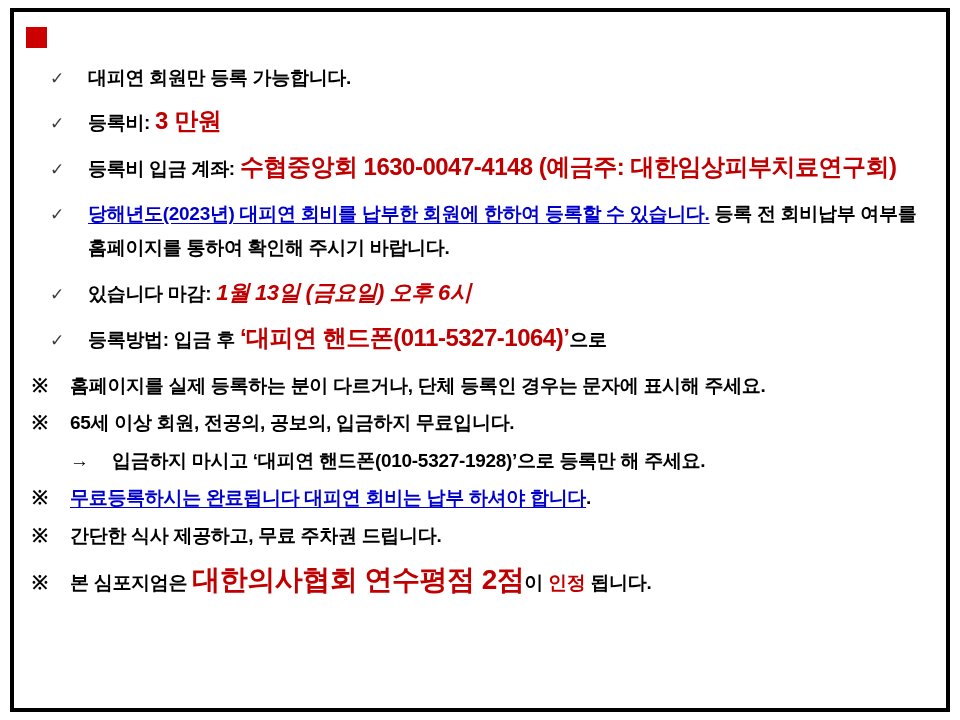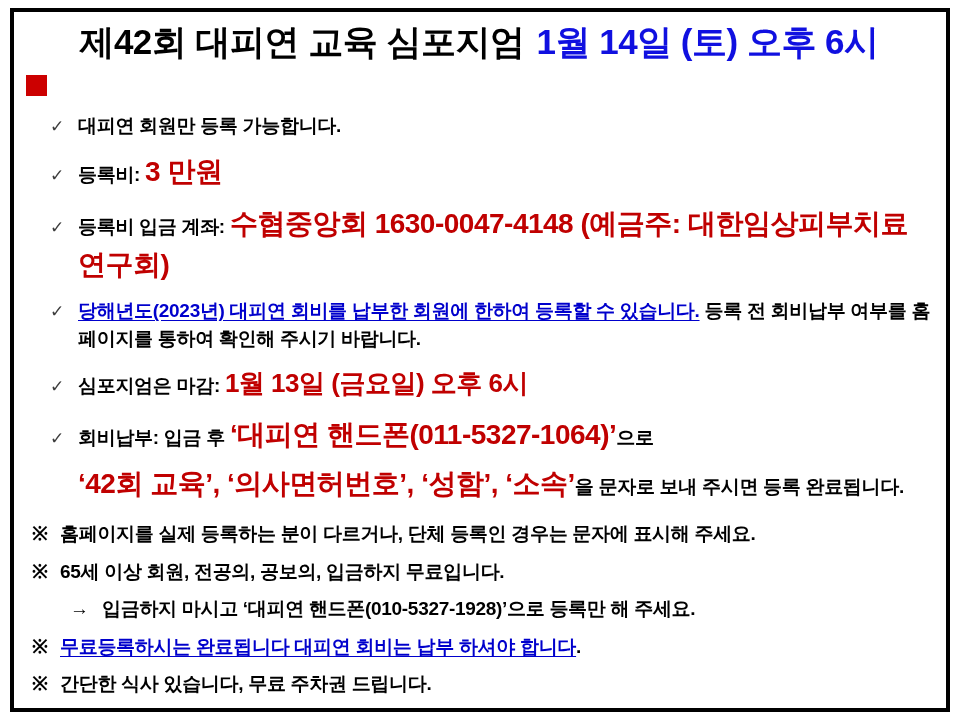--- a/index.html
+++ b/index.html
@@ -52,49 +52,46 @@
     text-shadow: 2px 2px 1px #b8b8b8;
   }
   .row { display: flex; align-items: baseline; font-size: 19px; color: #000; }
   .check-row { padding-left: 26px; margin-top: 12px; }
   .check-row .marker {
     flex: 0 0 28px;
     font-size: 17px;
     color: var(--check-gray);
     font-weight: normal;
   }
-  .content { flex: 1 1 auto; line-height: 1.45; letter-spacing: -0.3px; }
-  .content.tall { line-height: 28px; }
+  .content { flex: 1 1 auto; line-height: 1.45; letter-spacing: -0.3px; margin-left: 10px; }
+  .content.tall { line-height: 34px; }
   .cont-row { padding-left: 54px; margin-top: 8px; }
   .notes { margin-top: 16px; }
   .note-row { padding-left: 8px; margin-top: 10px; }
   .note-row .marker { flex: 0 0 28px; color: #000; font-size: 19px; }
   .arrow-row { padding-left: 46px; margin-top: 10px; }
   .arrow-row .marker { flex: 0 0 32px; color: #000; font-size: 19px; }
   .paren-row { padding-left: 78px; margin-top: 8px; }
   .s-black { color: #000; }
-  .s-red-md { color: var(--red); font-size: 28px; letter-spacing: -0.5px; text-align: right; }
-  .s-red-lg { color: var(--red); font-size: 26px; letter-spacing: -0.5px; }
+  .s-red-md { color: var(--red); font-size: 24px; letter-spacing: -0.5px; text-align: right; }
+  .s-red-lg { color: var(--red); font-size: 22px; letter-spacing: -0.5px; font-style: italic; }
   .s-red-xl { color: var(--red); font-size: 28px; letter-spacing: -0.5px; }
   .s-red-sm { color: var(--red); }
   .s-blue-u {
     color: var(--link-blue);
     text-decoration: underline;
     text-underline-offset: 3px;
   }
 </style>
 </head>
 <body>
 
 <div class="slide">
   <div class="frame">
 
-    <h1 class="title">
-      <span class="title-main">제42회 대피연 교육 심포지엄</span><span class="title-date">1월 14일 (토) 오후 6시</span>
-    </h1>
 
     <div class="section-heading">
       <span class="red-square"></span>
     </div>
 
     <div class="row check-row">
       <span class="marker">✓</span>
       <div class="content">
         <span class="s-black">대피연 회원만 등록 가능합니다.</span>
       </div>
@@ -117,36 +114,31 @@
     <div class="row check-row">
       <span class="marker">✓</span>
       <div class="content tall">
         <span class="s-blue-u">당해년도(2023년) 대피연 회비를 납부한 회원에 한하여 등록할 수 있습니다.</span><span class="s-black"> 등록 전 회비납부 여부를 홈페이지를 통하여 확인해 주시기 바랍니다.</span>
       </div>
     </div>
 
     <div class="row check-row">
       <span class="marker">✓</span>
       <div class="content">
-        <span class="s-black">심포지엄은 마감: </span><span class="s-red-lg">1월 13일 (금요일) 오후 6시</span>
+        <span class="s-black">있습니다 마감: </span><span class="s-red-lg">1월 13일 (금요일) 오후 6시</span>
       </div>
     </div>
 
     <div class="row check-row">
       <span class="marker">✓</span>
       <div class="content">
-        <span class="s-black">회비납부: 입금 후 </span><span class="s-red-md">‘대피연 핸드폰(011-5327-1064)’</span><span class="s-black">으로</span>
+        <span class="s-black">등록방법: 입금 후 </span><span class="s-red-md">‘대피연 핸드폰(011-5327-1064)’</span><span class="s-black">으로</span>
       </div>
     </div>
 
-    <div class="row cont-row">
-      <div class="content">
-        <span class="s-red-md">‘42회 교육’, ‘의사면허번호’, ‘성함’, ‘소속’</span><span class="s-black">을 문자로 보내 주시면 등록 완료됩니다.</span>
-      </div>
-    </div>
 
     <div class="notes">
 
       <div class="row note-row">
         <span class="marker">※</span>
         <div class="content">
           <span class="s-black">홈페이지를 실제 등록하는 분이 다르거나, 단체 등록인 경우는 문자에 표시해 주세요.</span>
         </div>
       </div>
 
@@ -168,21 +160,21 @@
       <div class="row note-row">
         <span class="marker">※</span>
         <div class="content">
           <span class="s-blue-u">무료등록하시는 완료됩니다 대피연 회비는 납부 하셔야 합니다</span><span class="s-black">.</span>
         </div>
       </div>
 
       <div class="row note-row">
         <span class="marker">※</span>
         <div class="content">
-          <span class="s-black">간단한 식사 있습니다, 무료 주차권 드립니다.</span>
+          <span class="s-black">간단한 식사 제공하고, 무료 주차권 드립니다.</span>
         </div>
       </div>
 
       <div class="row note-row">
         <span class="marker">※</span>
         <div class="content">
           <span class="s-black">본 심포지엄은 </span><span class="s-red-xl">대한의사협회 연수평점 2점</span><span class="s-black">이 </span><span class="s-red-sm">인정</span><span class="s-black"> 됩니다.</span>
         </div>
       </div>
 

